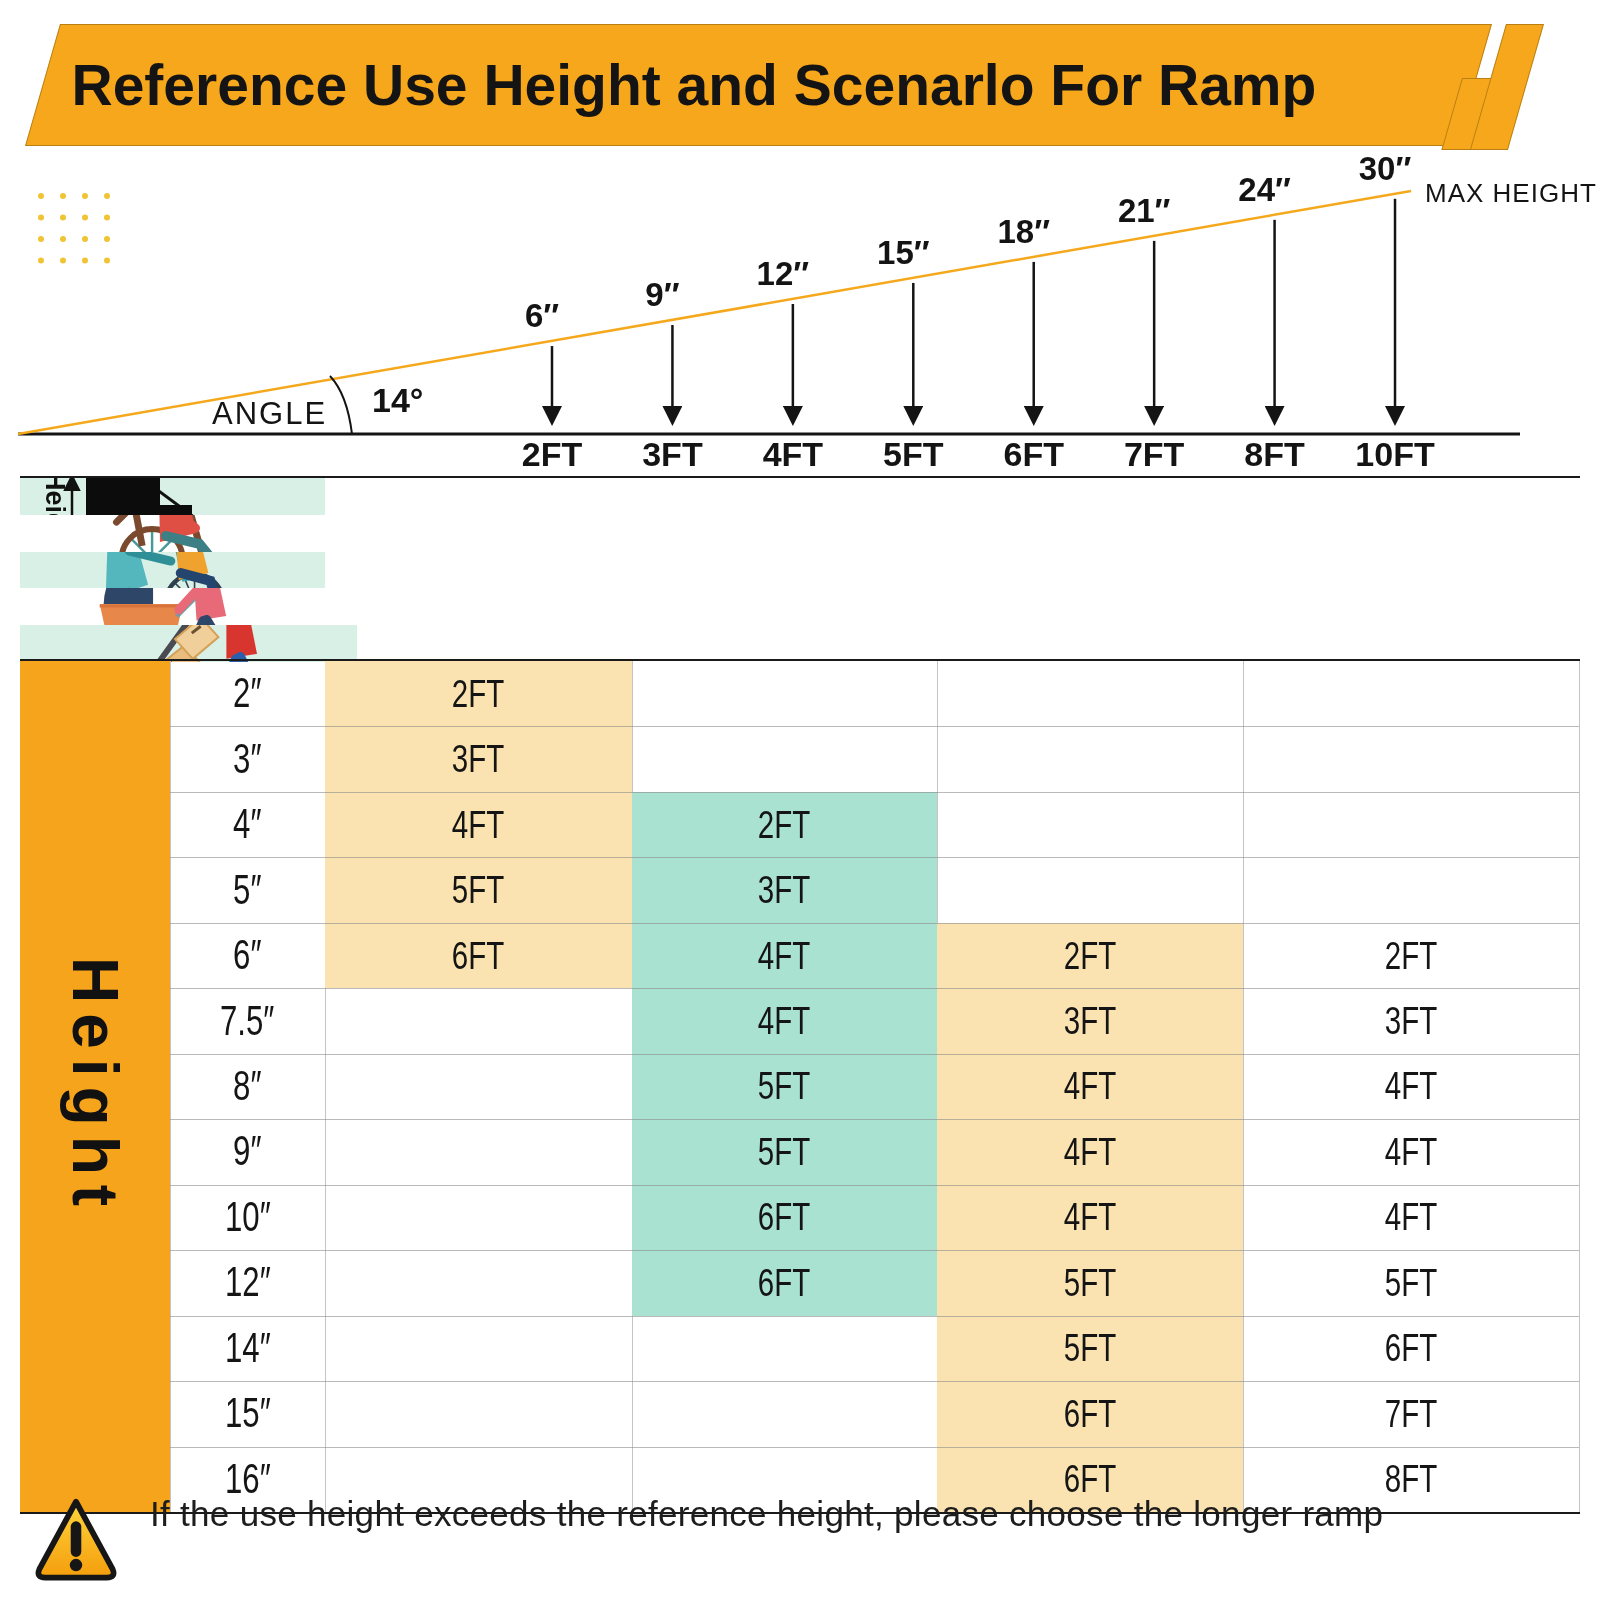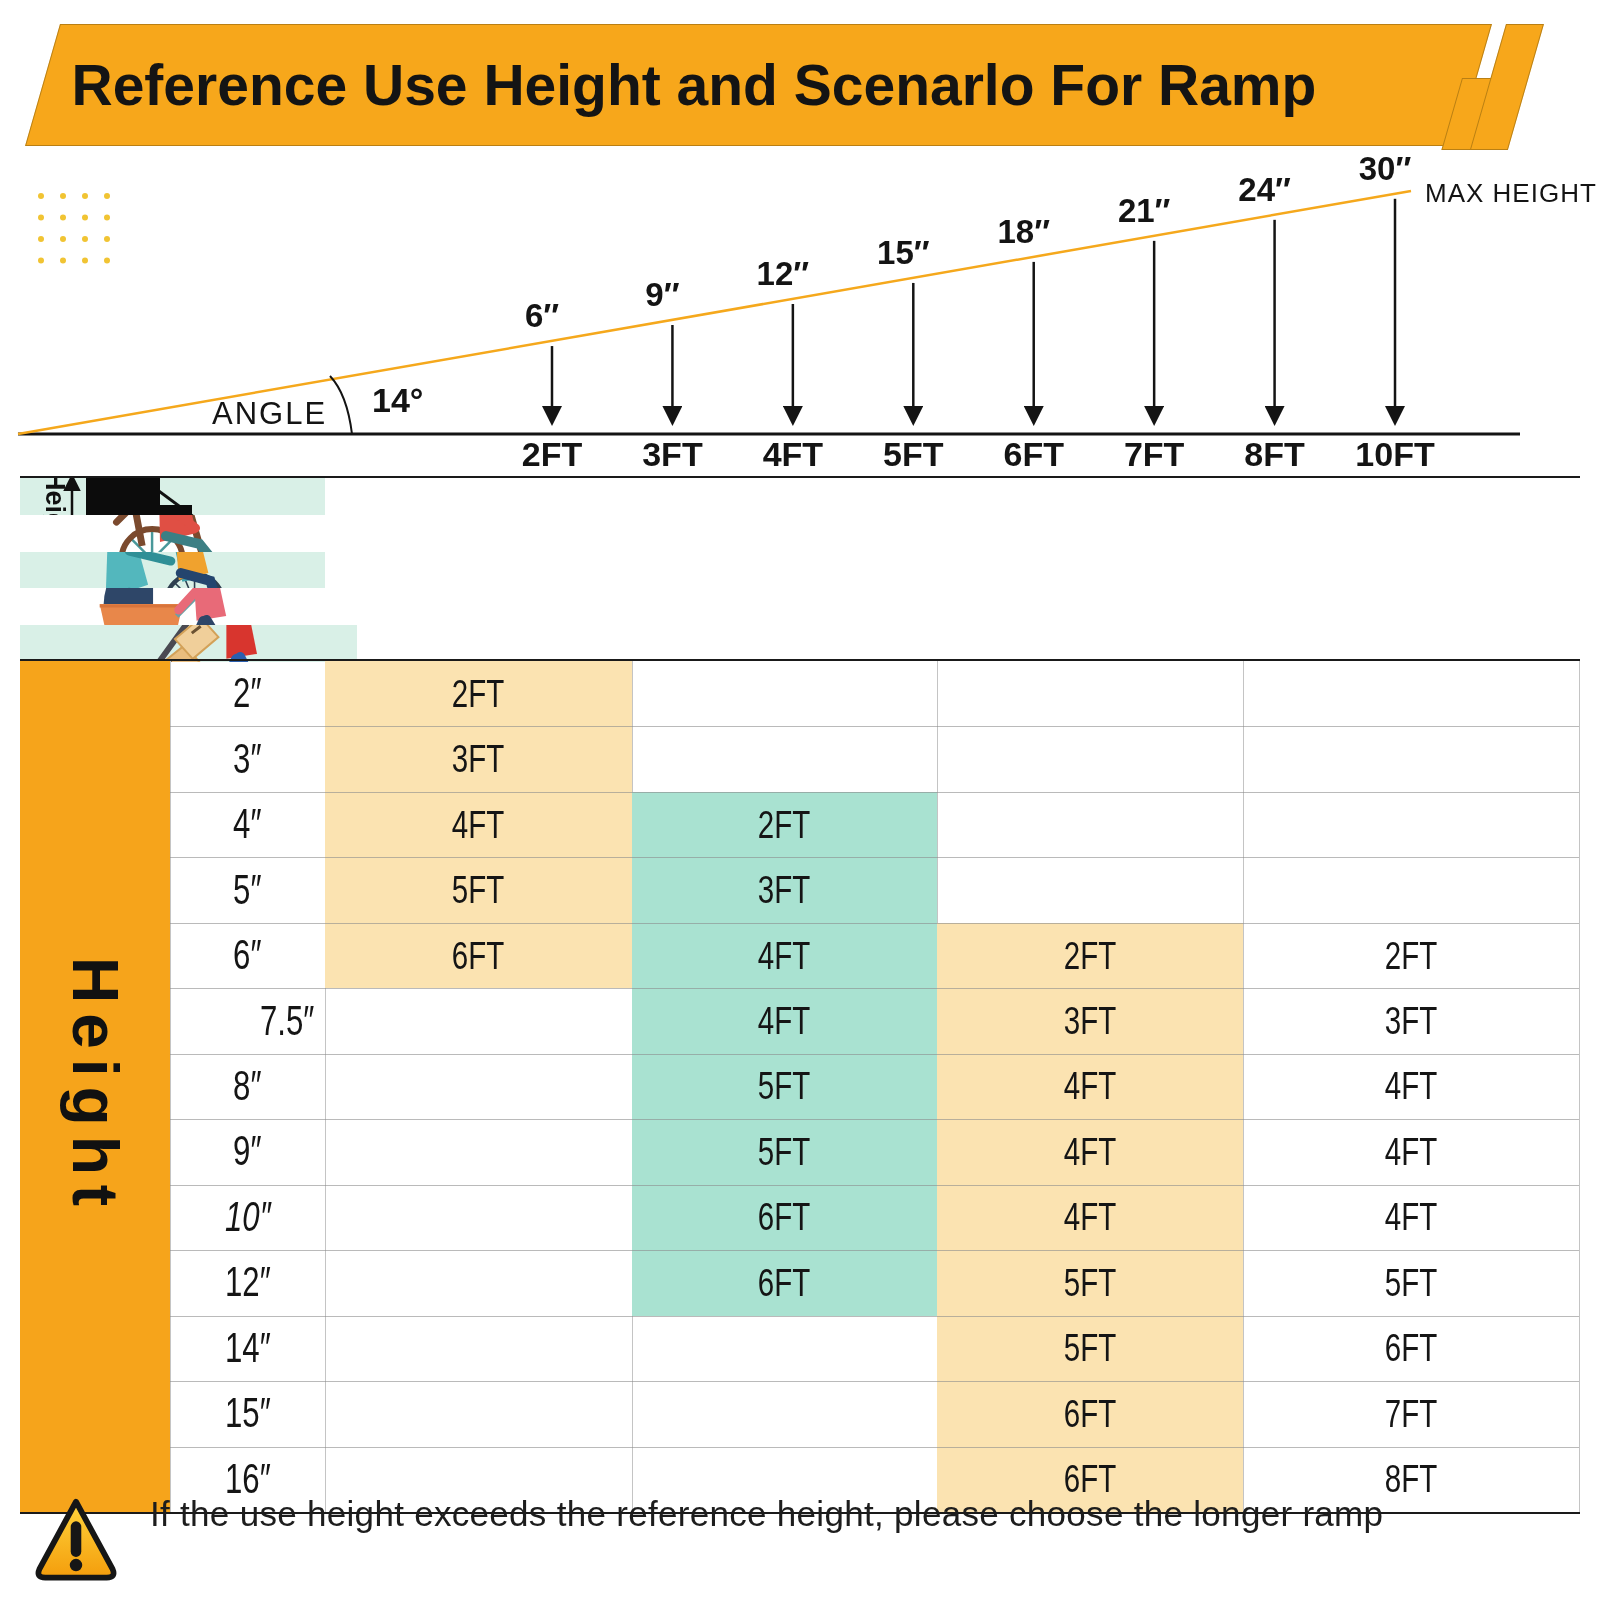--- a/index.html
+++ b/index.html
@@ -303,21 +303,21 @@
     </div>
     <div class="cell" style="left: 612px; width: 305px; top: 261.846px; height: 65.4615px;">
       <span class="cond">4FT</span>
     </div>
     <div class="cell" style="left: 917px; width: 306px; top: 261.846px; height: 65.4615px;">
       <span class="cond">2FT</span>
     </div>
     <div class="cell" style="left: 1223px; width: 337px; top: 261.846px; height: 65.4615px;">
       <span class="cond">2FT</span>
     </div>
-    <div class="row-label" style="left: 166px; width: 155px; top: 327.308px; height: 65.4615px; padding-left: 24px;">
+    <div class="row-label" style="left: 150px; width: 155px; top: 327.308px; height: 65.4615px;">
       <span class="cond">7.5″</span>
     </div>
     <div class="cell" style="left: 612px; width: 305px; top: 327.308px; height: 65.4615px;">
       <span class="cond">4FT</span>
     </div>
     <div class="cell" style="left: 917px; width: 306px; top: 327.308px; height: 65.4615px;">
       <span class="cond">3FT</span>
     </div>
     <div class="cell" style="left: 1223px; width: 337px; top: 327.308px; height: 65.4615px;">
       <span class="cond">3FT</span>
@@ -339,21 +339,21 @@
     </div>
     <div class="cell" style="left: 612px; width: 305px; top: 458.231px; height: 65.4615px;">
       <span class="cond">5FT</span>
     </div>
     <div class="cell" style="left: 917px; width: 306px; top: 458.231px; height: 65.4615px;">
       <span class="cond">4FT</span>
     </div>
     <div class="cell" style="left: 1223px; width: 337px; top: 458.231px; height: 65.4615px;">
       <span class="cond">4FT</span>
     </div>
-    <div class="row-label" style="left: 150px; width: 155px; top: 523.692px; height: 65.4615px; font-style: italic;">
+    <div class="row-label" style="left: 150px; width: 155px; top: 523.692px; height: 65.4615px;">
       <span class="cond">10″</span>
     </div>
     <div class="cell" style="left: 612px; width: 305px; top: 523.692px; height: 65.4615px;">
       <span class="cond">6FT</span>
     </div>
     <div class="cell" style="left: 917px; width: 306px; top: 523.692px; height: 65.4615px;">
       <span class="cond">4FT</span>
     </div>
     <div class="cell" style="left: 1223px; width: 337px; top: 523.692px; height: 65.4615px;">
       <span class="cond">4FT</span>

